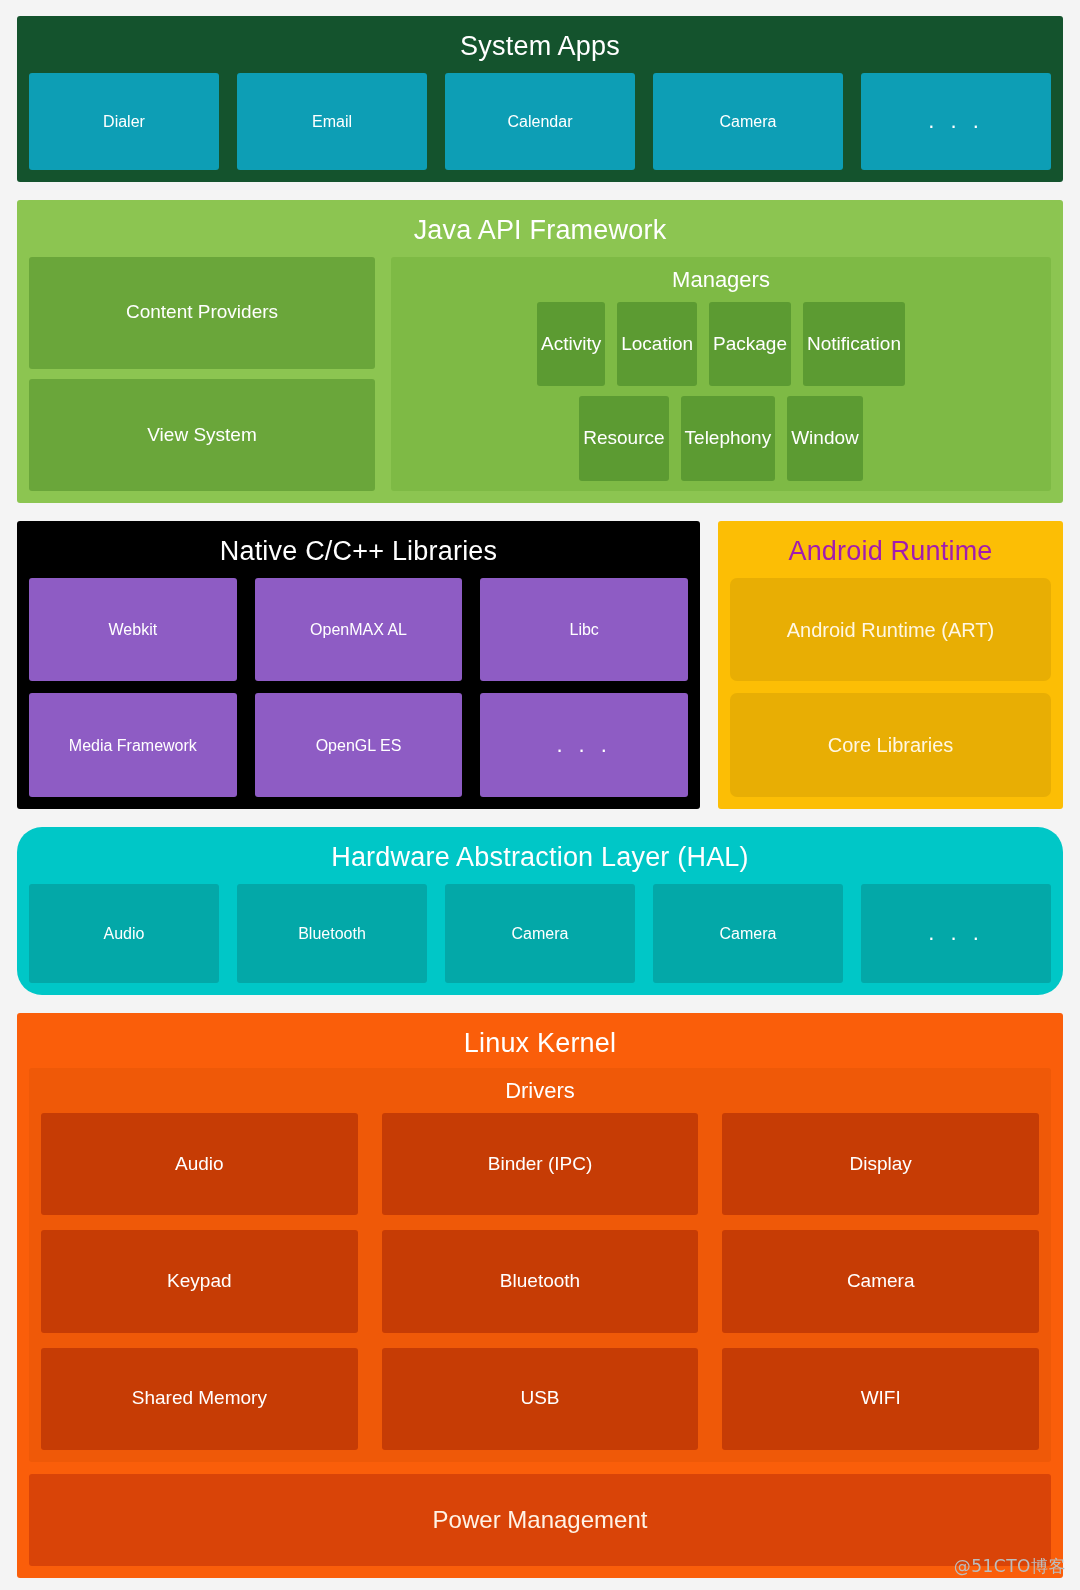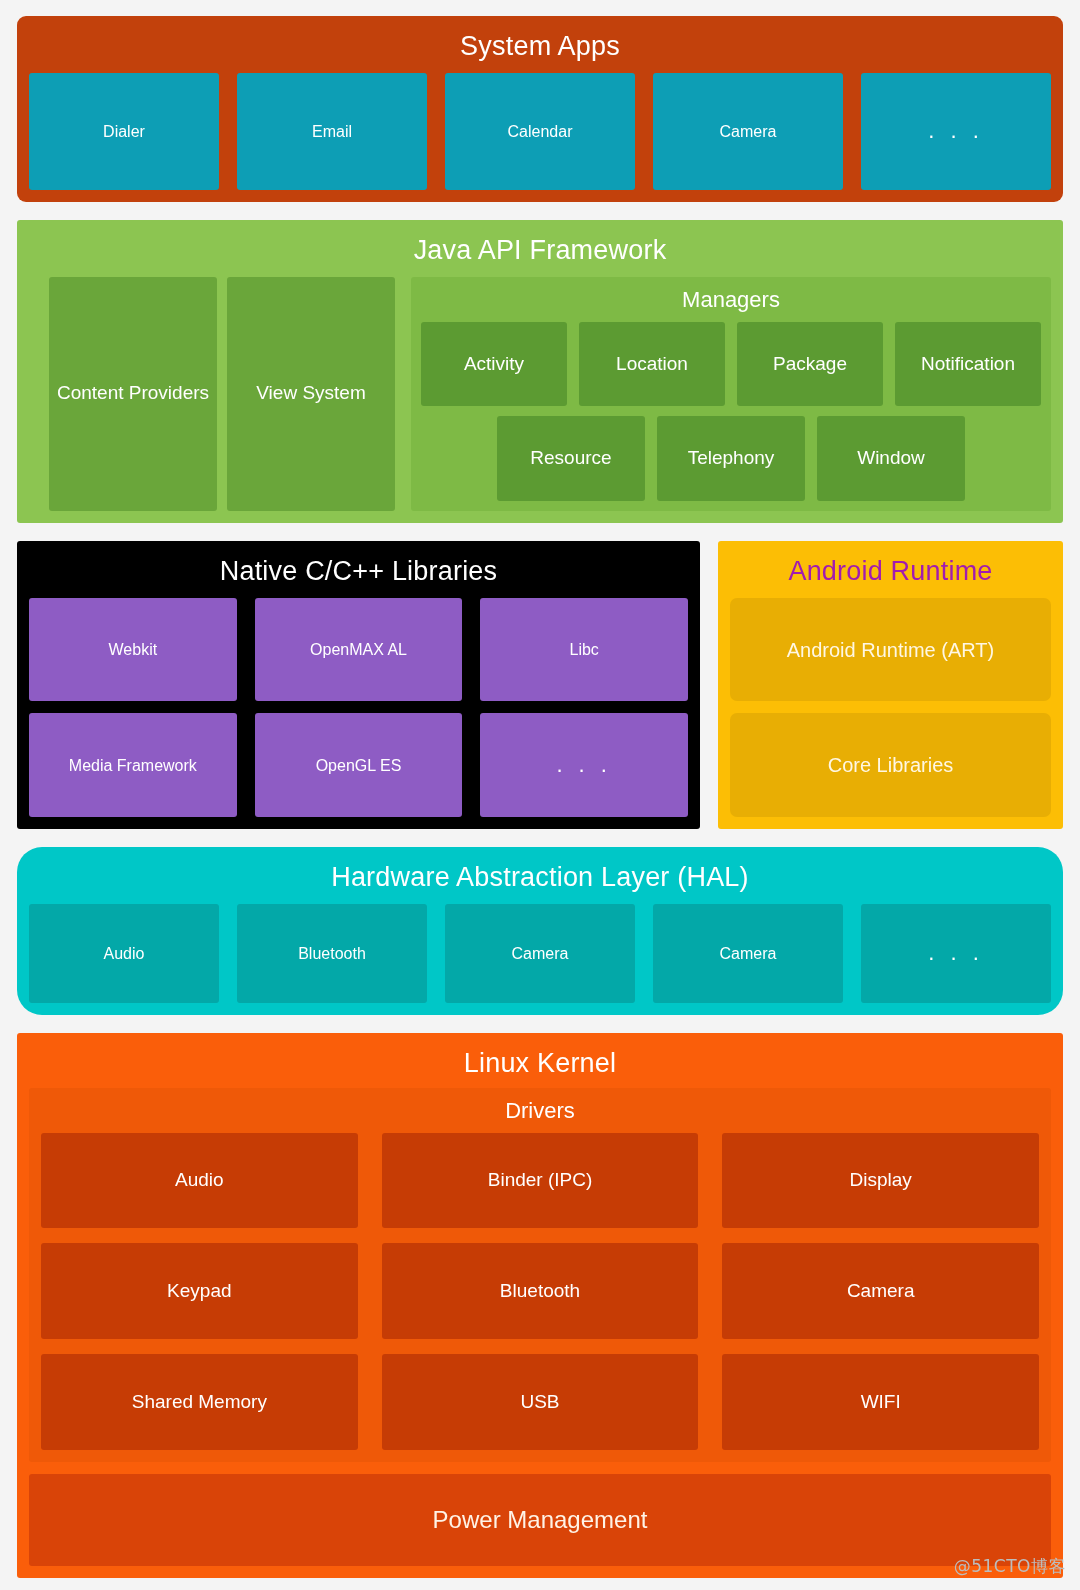--- a/index.html
+++ b/index.html
@@ -52,56 +52,56 @@
     text-align: center;
     color: #ffffff;
     font-size: 16px;
     line-height: 1.2;
     padding: 6px 4px;
   }
   .dots { letter-spacing: 5px; font-size: 22px; }
 
   
   #system-apps {
-    background: #c2410c;
-    height: 186px;
-    border-radius: 9px;
+    background: #14532d;
+    height: 166px;
   }
   #system-apps .tile-row { flex: 1; }
   #system-apps .tile { background: #0d9eb5; }
 
   
   #java-framework {
     background: #8cc551;
     height: 303px;
     padding-bottom: 12px;
   }
   #java-framework .jf-body {
     display: flex;
     gap: 16px;
     flex: 1;
   }
   .jf-left {
     width: 346px;
     display: flex;
+    flex-direction: column;
     gap: 10px;
-    margin-left: 20px;
   }
   .jf-left .tile {
     background: #6aa63a;
     flex: 1 1 0;
     font-size: 19px;
   }
   .jf-right {
     flex: 1;
     background: #7eba45;
     border-radius: 3px;
     padding: 4px 10px 10px 10px;
     display: flex;
     flex-direction: column;
+    align-items: center;
   }
   .managers-title {
     text-align: center;
     color: #ffffff;
     font-size: 22px;
     padding: 6px 0 9px 0;
   }
   .managers-row {
     display: flex;
     gap: 12px;

